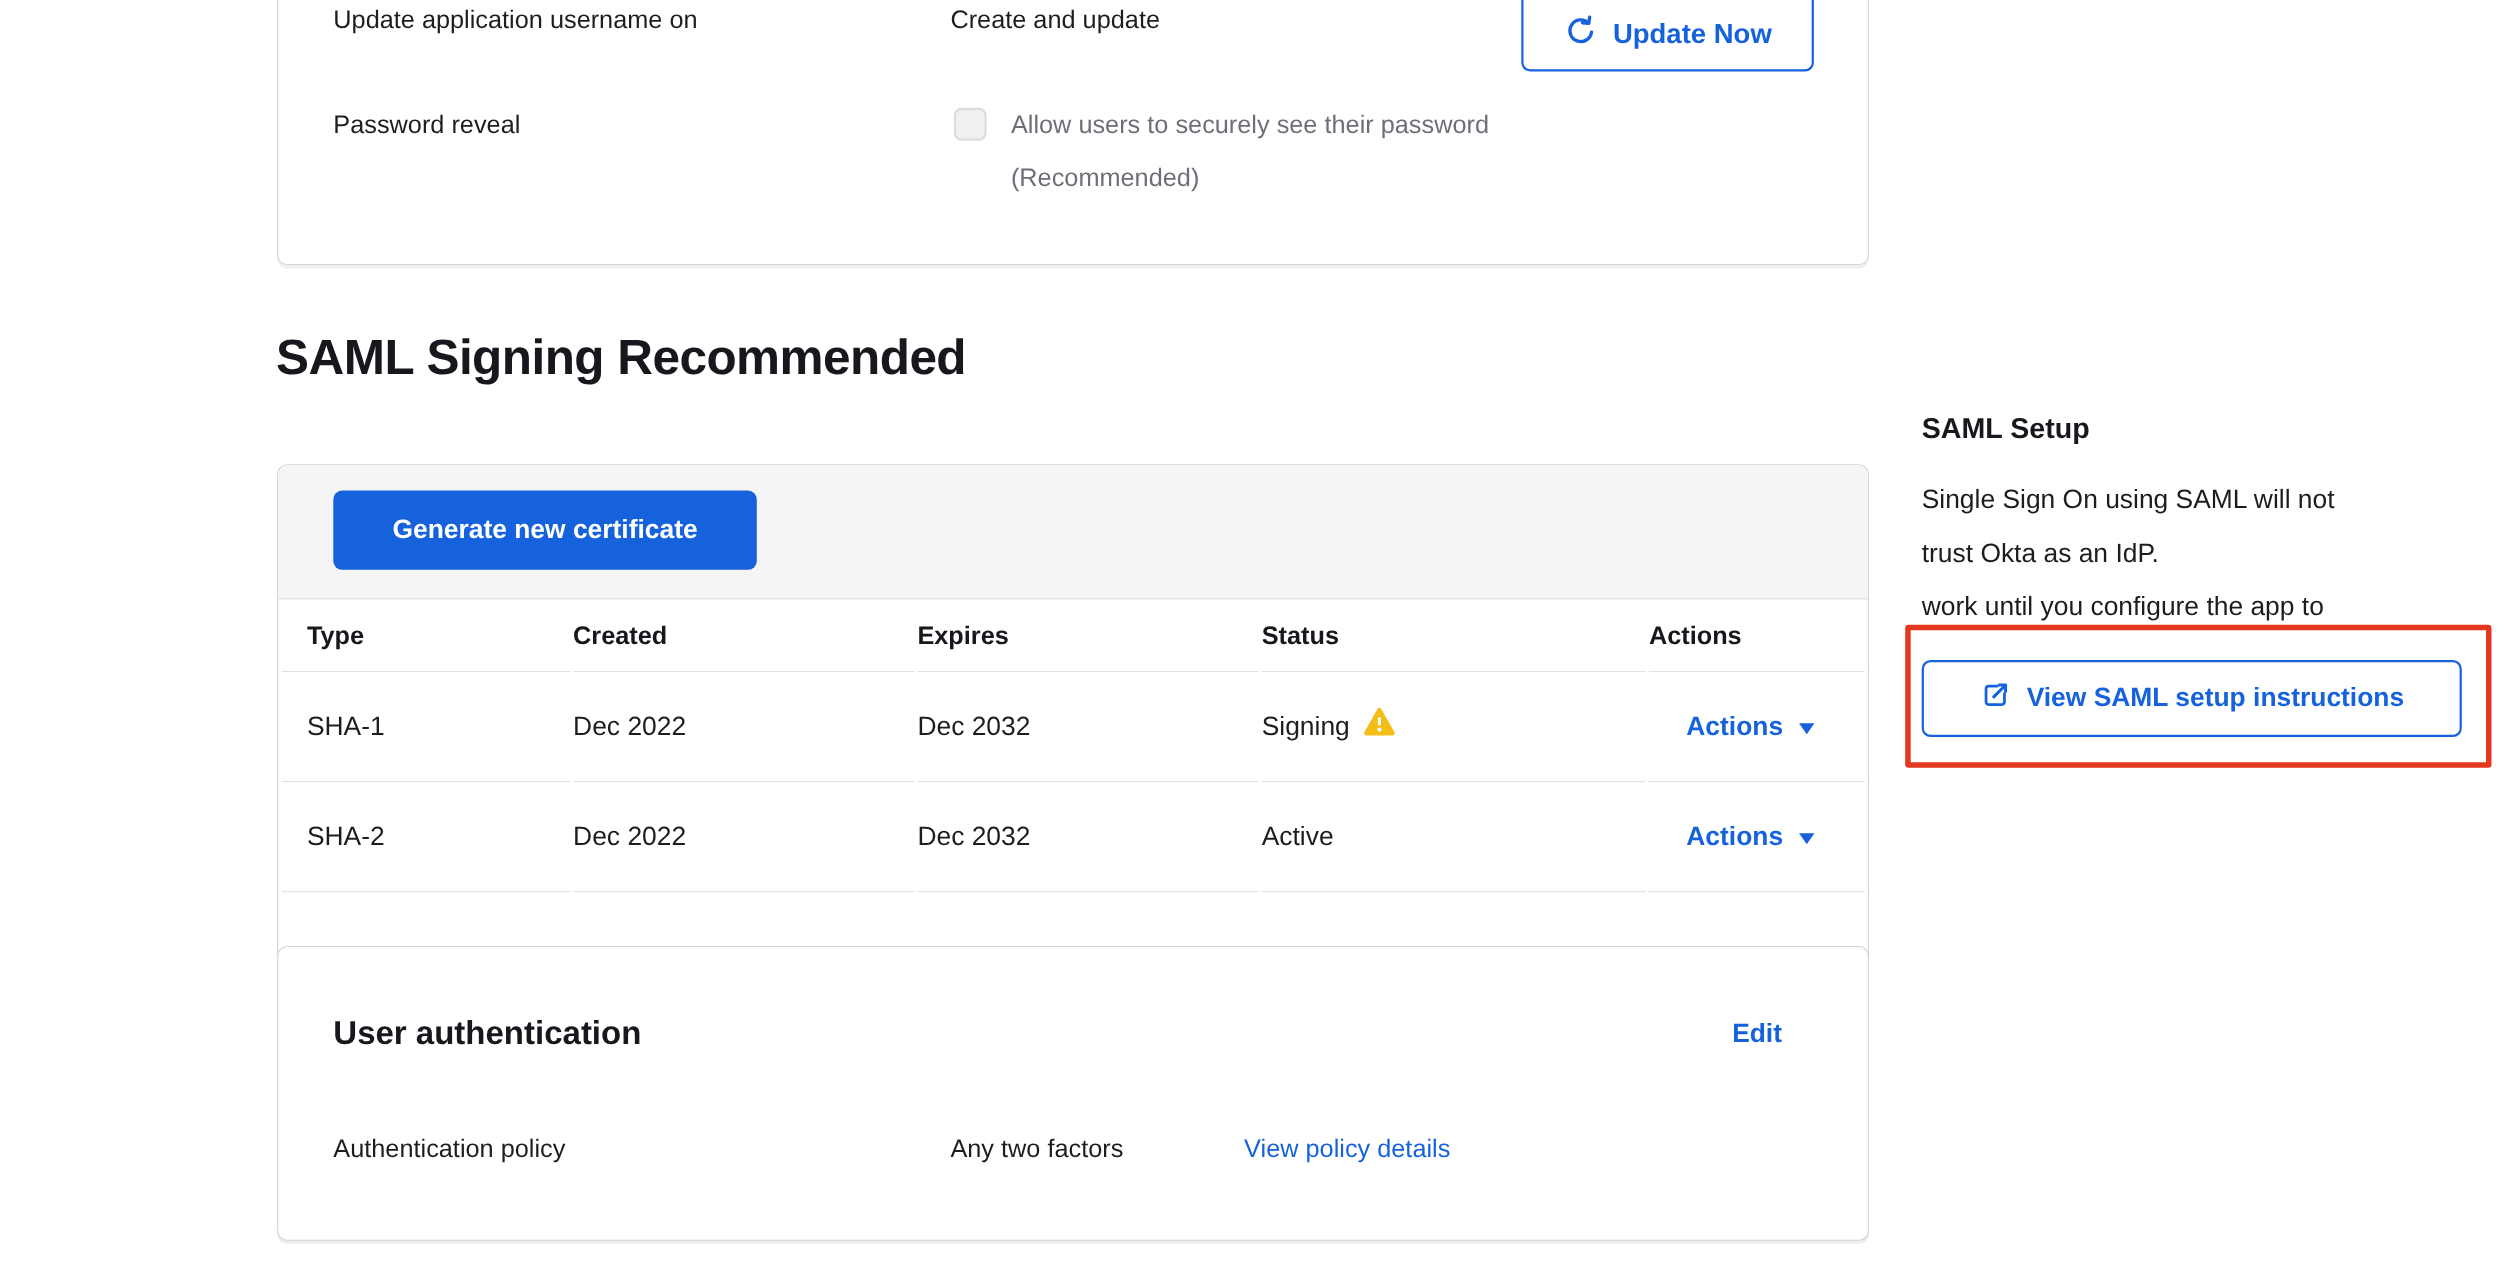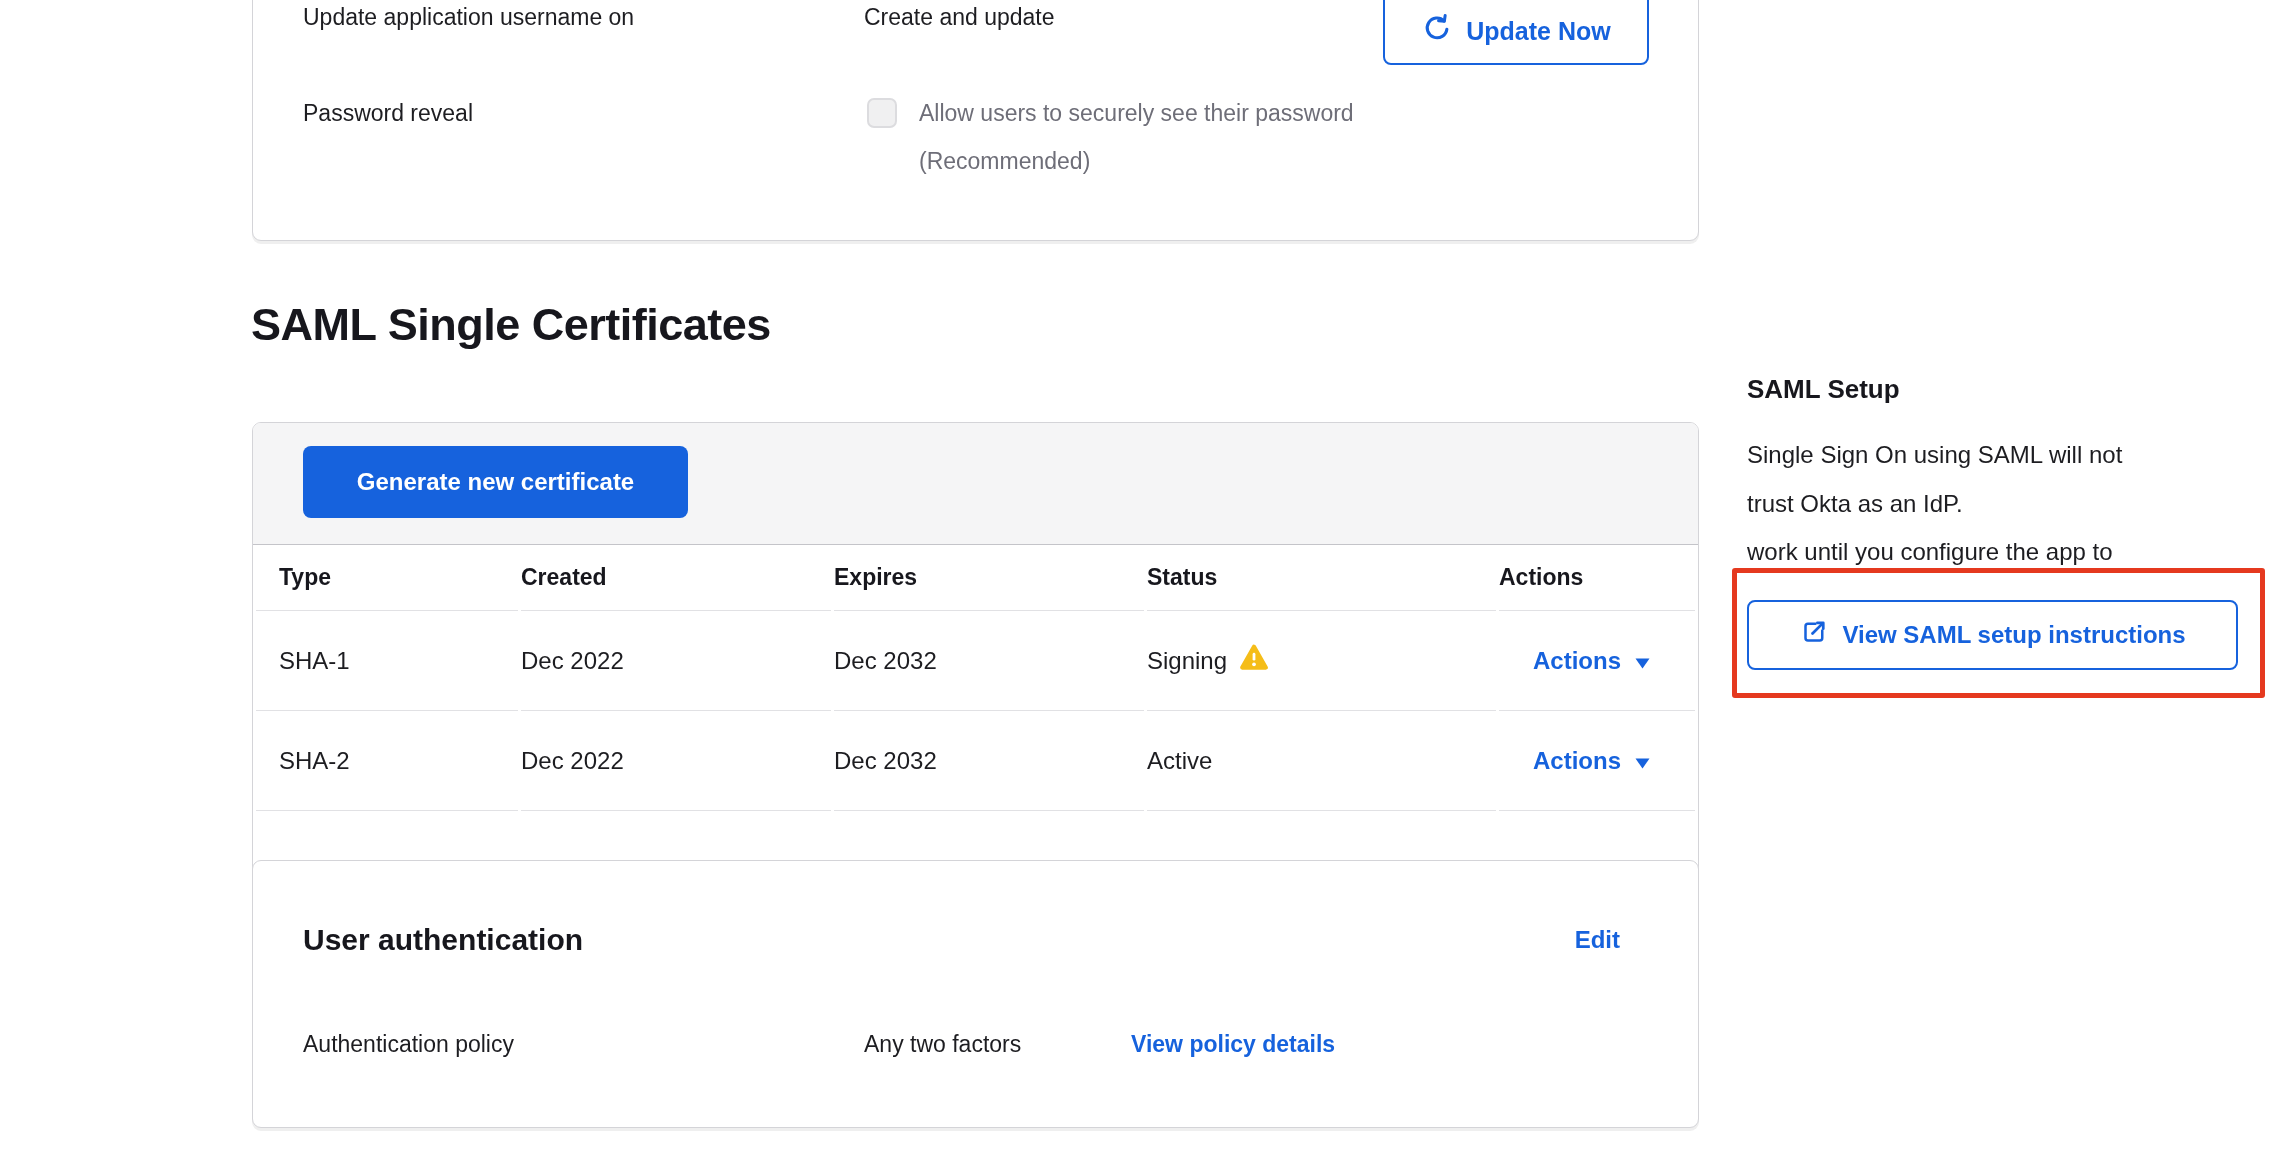--- a/index.html
+++ b/index.html
@@ -83,21 +83,21 @@
   .auth-head{
     display:flex;justify-content:space-between;align-items:center;
     padding:60px 78px 0 50px;
   }
   .auth-head h2{font-size:30px;line-height:38px;font-weight:bold;color:#17171d;}
   .link{color:var(--accent-blue);font-weight:bold;text-decoration:none;cursor:pointer;}
   .edit-link{font-size:24px;}
   .auth-row{position:absolute;left:0;top:168px;width:100%;height:30px;}
   .auth-row .a-label{position:absolute;left:50px;top:0;font-size:23px;line-height:30px;}
   .auth-row .a-value{position:absolute;left:611px;top:0;font-size:23px;line-height:30px;}
-  .auth-row .a-link{position:absolute;left:878px;top:0;font-size:23px;line-height:30px;font-weight:bold;}
+  .auth-row .a-link{position:absolute;left:878px;top:0;font-size:23px;line-height:30px;font-weight:normal;}
 
   
   .saml-h3{position:absolute;left:1747px;top:373px;font-size:26px;line-height:32px;font-weight:bold;color:#17171d;}
   .saml-desc{position:absolute;left:1747px;top:431px;width:520px;font-size:24px;line-height:48.5px;color:var(--text-dark);}
   .highlight-rect{
     position:absolute;left:1732px;top:568px;width:533px;height:130px;
     border:5px solid var(--highlight-red);border-radius:3px;background:transparent;
   }
   .saml-btn{position:absolute;left:1747px;top:600px;width:491px;height:70px;font-size:24px;}
 
@@ -123,21 +123,21 @@
     </button>
 
     <div class="tp-label2">Password reveal</div>
     <span class="checkbox" role="checkbox" aria-checked="false"></span>
     <div class="tp-graytext">
       <div>Allow users to securely see their password</div>
       <div>(Recommended)</div>
     </div>
   </section>
 
-  <h1 class="page-h1">SAML Single Certificates</h1>
+  <h1 class="page-h1">SAML Signing Recommended</h1>
 
   <section class="panel cert-panel">
     <div class="cert-header">
       <button class="btn-primary">Generate new certificate</button>
     </div>
     <table class="cert-table">
       <colgroup>
           <col style="width:262px">
           <col style="width:310px">
           <col style="width:310px">

